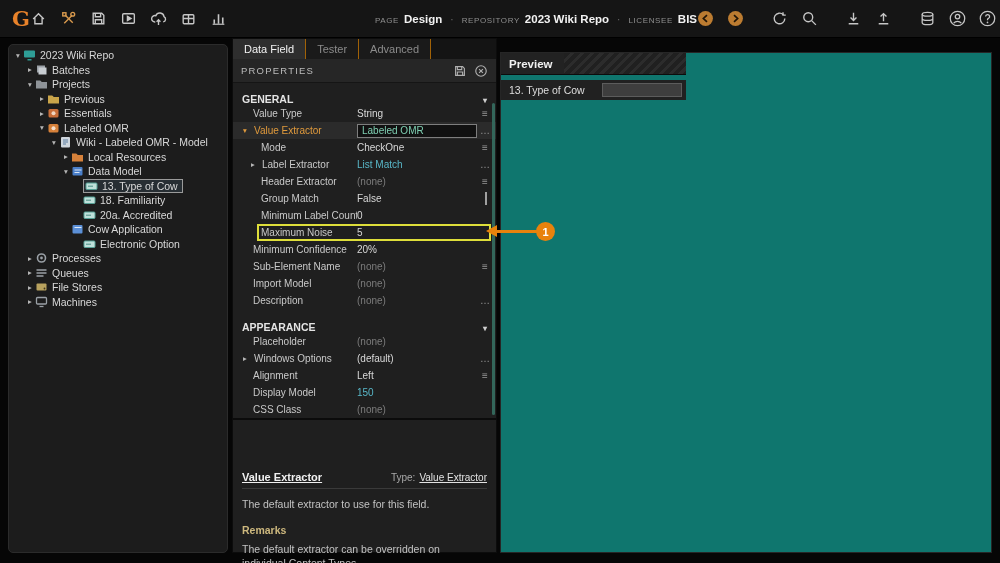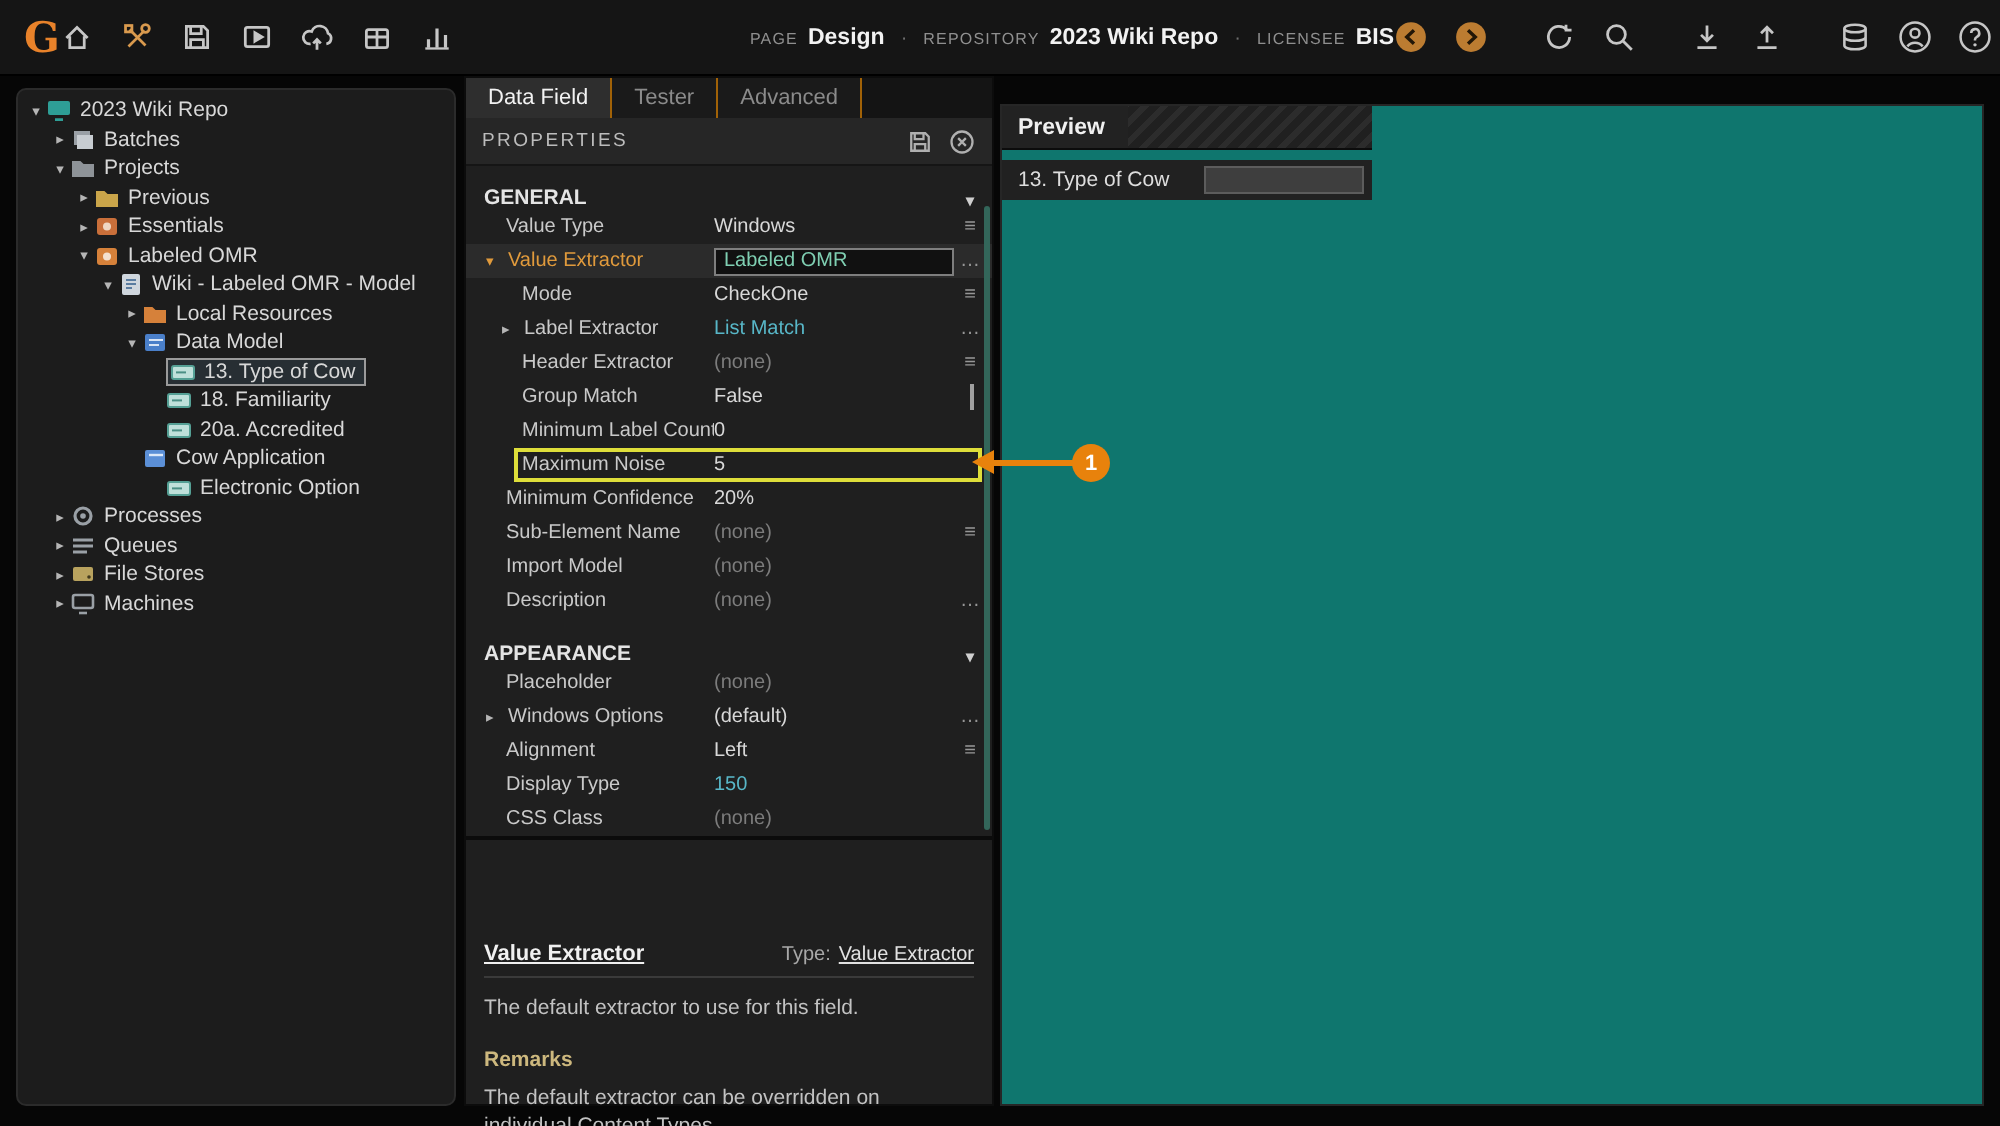--- a/index.html
+++ b/index.html
@@ -386,21 +386,21 @@
 
     <div class="sec">
       <span>GENERAL</span>
       <span class="chev">▾</span>
     </div>
 
     <div class="prow">
       <span class="pname">
           <span>Value Type</span>
         </span>
-      <span class="pval">Windows</span>
+      <span class="pval">String</span>
       <span class="picon">≡</span>
     </div>
 
     <div class="prow sel">
       <span class="pname">
           <span class="pexp orange">▾</span>
           <span>Value Extractor</span>
         </span>
       <span class="vbox">Labeled OMR</span>
       <span class="picon">…</span>
@@ -512,21 +512,21 @@
     <div class="prow">
       <span class="pname">
           <span>Alignment</span>
         </span>
       <span class="pval">Left</span>
       <span class="picon">≡</span>
     </div>
 
     <div class="prow">
       <span class="pname">
-          <span>Display Type</span>
+          <span>Display Model</span>
         </span>
       <span class="pval link">150</span>
       <span class="picon"></span>
     </div>
 
     <div class="prow">
       <span class="pname">
           <span>CSS Class</span>
         </span>
       <span class="pval dim">(none)</span>

